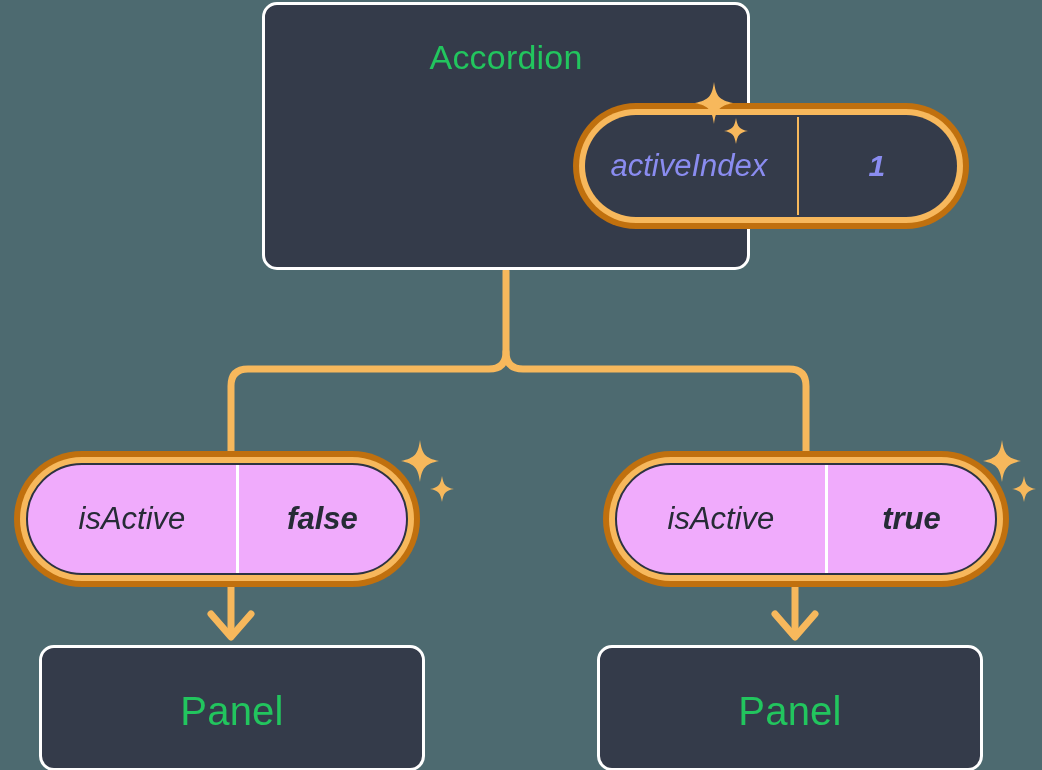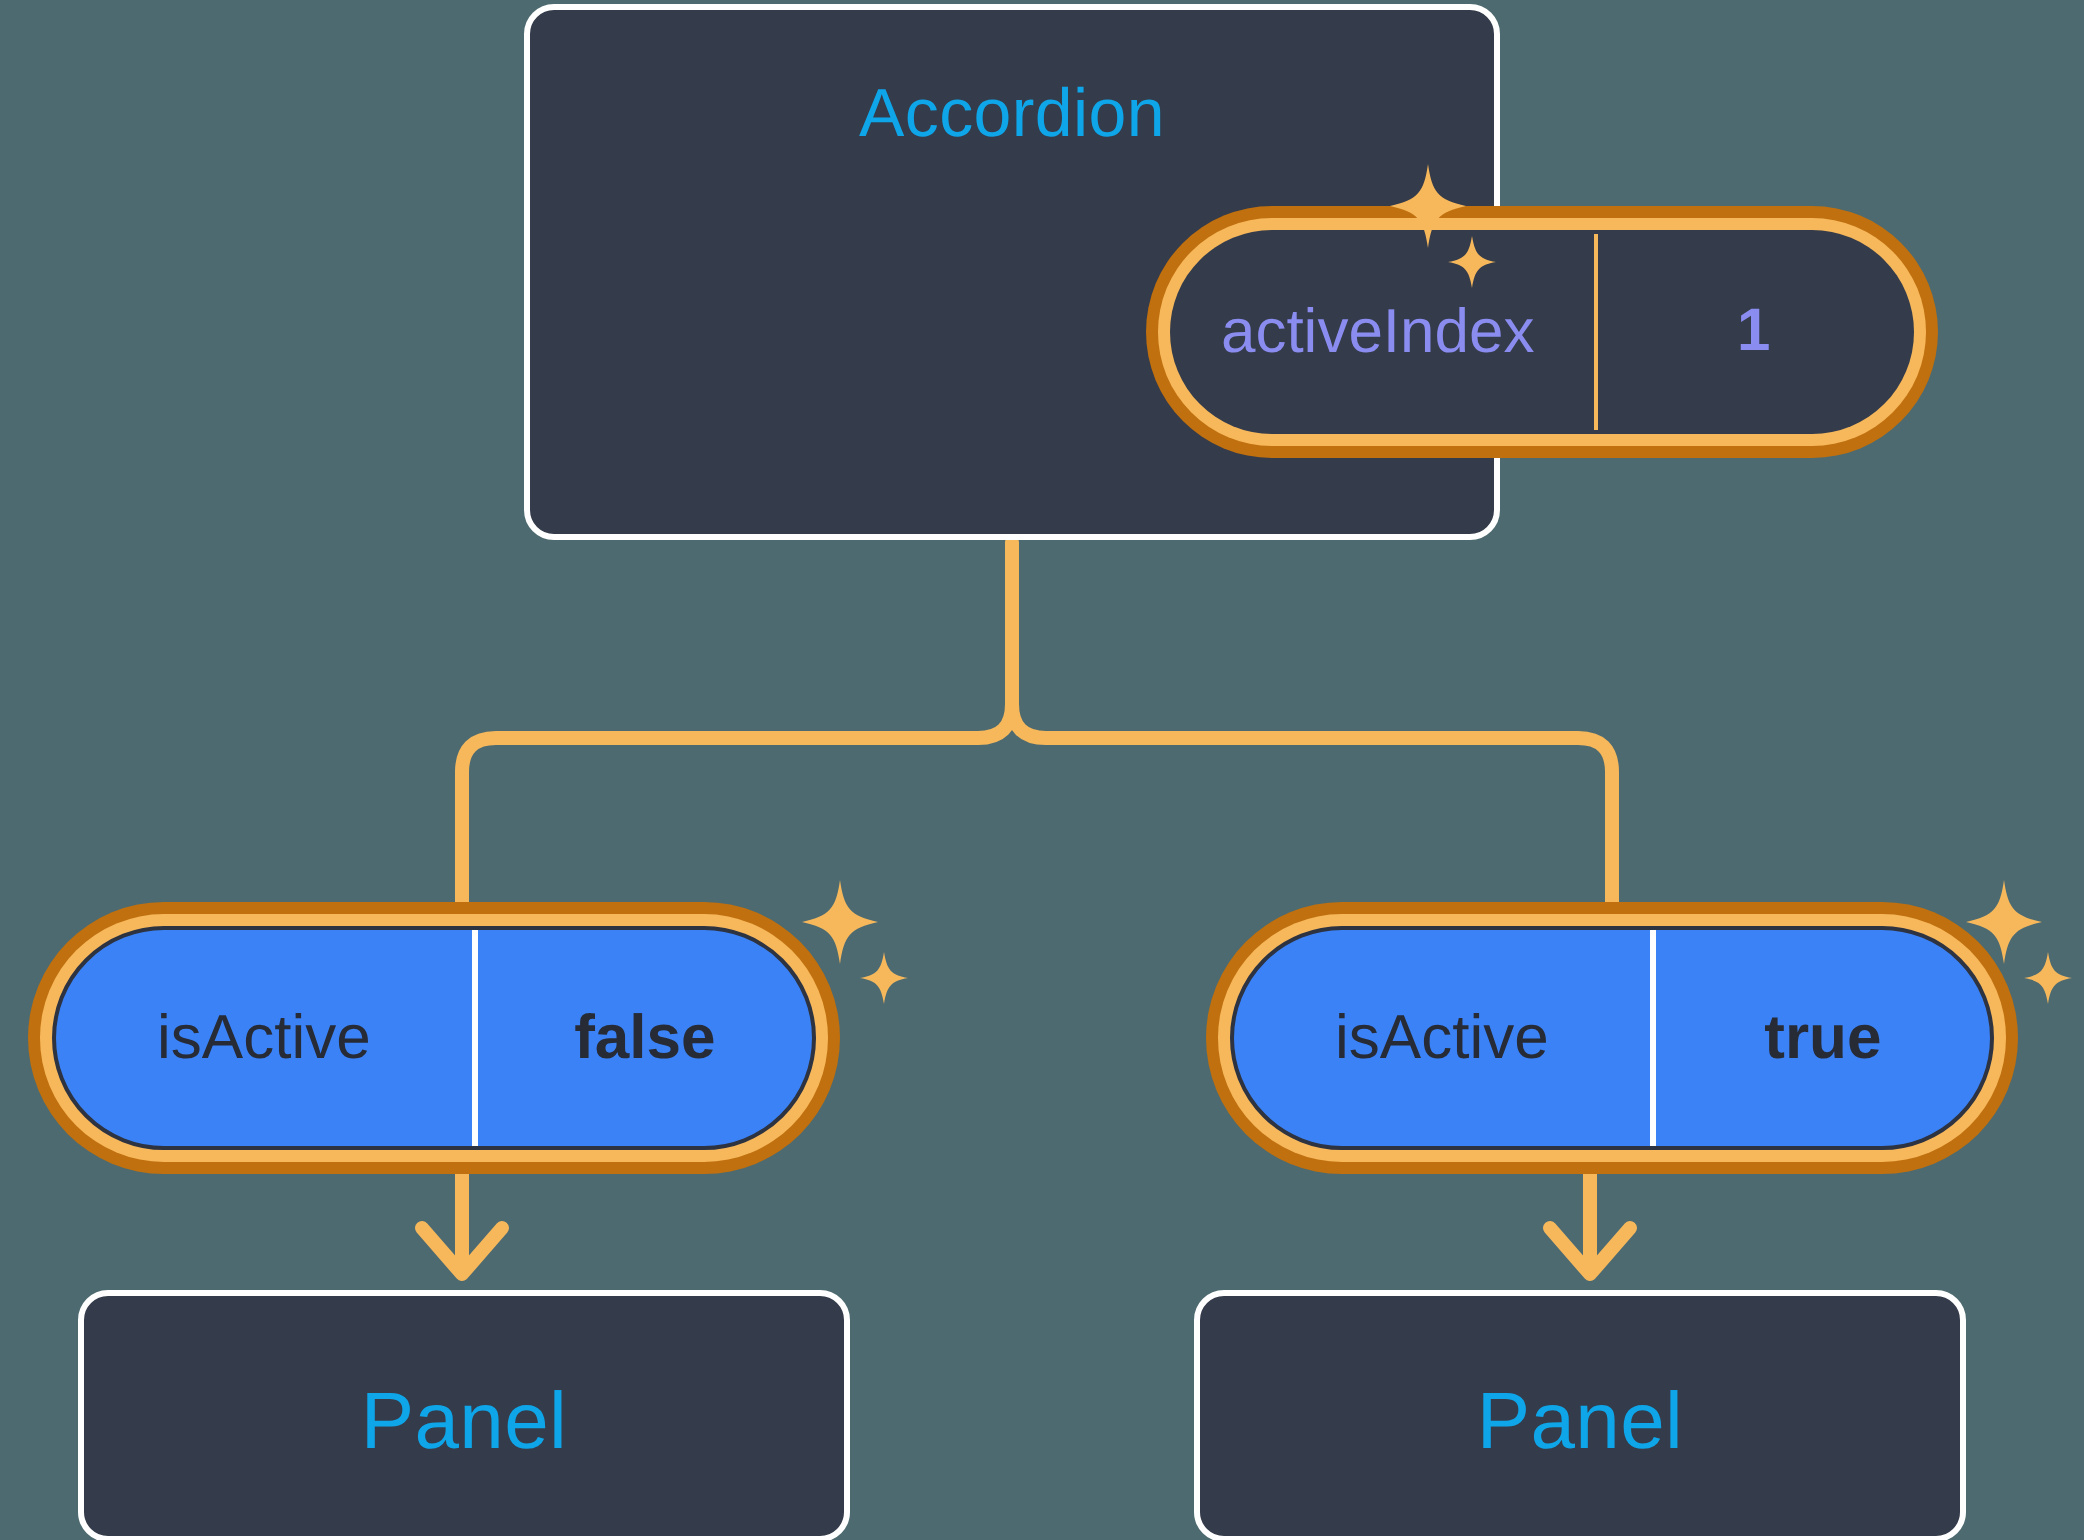--- a/index.html
+++ b/index.html
@@ -28,21 +28,21 @@
 
   
   .node-box {
     position: absolute;
     background: #343b4a;
     border: 3px solid #ffffff;
     border-radius: 15px;
     box-sizing: border-box;
   }
   .node-title {
-    color: #0ea5e9;
+    color: #22c55e;
     font-size: 34px;
     font-weight: 400;
     letter-spacing: 0.2px;
     text-align: center;
     white-space: nowrap;
   }
 
   
   #accordion-box {
     left: 262px;
@@ -96,36 +96,37 @@
     align-items: stretch;
     overflow: hidden;
     box-sizing: border-box;
   }
   .pill-key, .pill-val {
     display: flex;
     align-items: center;
     justify-content: center;
     box-sizing: border-box;
     white-space: nowrap;
+    font-style: italic;
   }
   .pill-key { font-weight: 400; }
   .pill-val { font-weight: 700; }
 
   
   .pill-dark .pill-body {
     background: #343b4a;
     border: 2px solid transparent;
   }
   .pill-dark .pill-key,
   .pill-dark .pill-val { color: #8a8cf0; }
   .pill-dark .pill-val { border-left: 2px solid #f7b85c; }
 
   
   .pill-purple .pill-body {
-    background: #3b82f6;
+    background: #f0abfc;
     border: 2px solid #2d3340;
   }
   .pill-purple .pill-key,
   .pill-purple .pill-val { color: #262b36; }
   .pill-purple .pill-val { border-left: 3px solid #ffffff; }
 
   
   #pill-activeindex {
     left: 308px;
     top: 98px;

